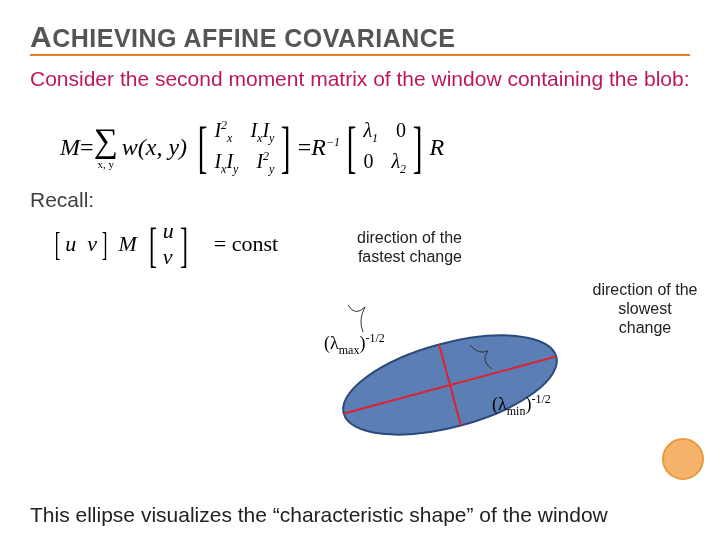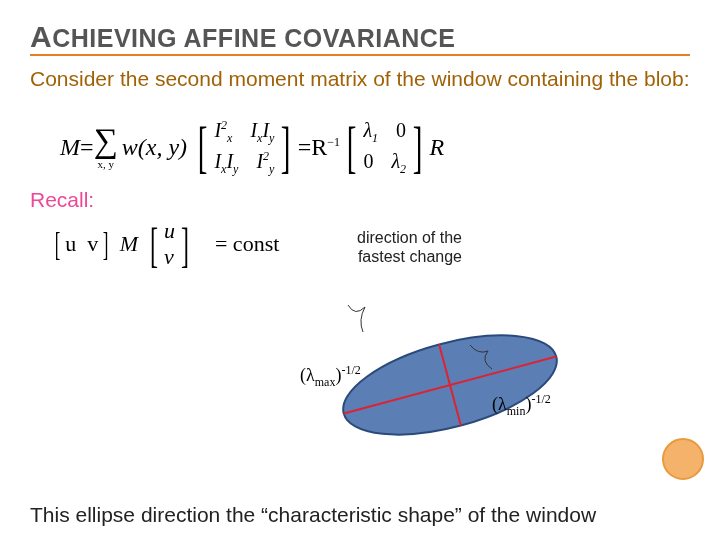--- a/index.html
+++ b/index.html
@@ -20,21 +20,21 @@
   .title {
     font-size: 25px;
     color: #555;
     border-bottom: 2px solid #e67e22;
     margin-bottom: 10px;
     letter-spacing: 0.5px;
   }
   .title .cap { font-size: 30px; }
   .body-text {
     font-size: 21px;
-    color: #a16207;
+    color: #be185d;
     line-height: 1.25;
     margin-bottom: 24px;
   }
   .equation-main {
     font-family: "Times New Roman", serif;
     font-size: 24px;
     color: #000;
     display: flex;
     align-items: center;
     margin: 10px 0 10px 30px;
@@ -59,21 +59,21 @@
   .sup { font-size: 12px; vertical-align: super; }
   .direction-label {
     font-size: 16px;
     color: #222;
     text-align: center;
     line-height: 1.2;
     position: absolute;
   }
   .recall {
     font-size: 21px;
-    color: #ec4899;
+    color: #404040;
     margin-top: 8px;
     margin-bottom: 6px;
   }
   .eq2 {
     font-family: "Times New Roman", serif;
     font-size: 22px;
     display: flex;
     align-items: center;
     margin-left: 20px;
   }
@@ -139,43 +139,44 @@
         <span><span>I</span><span class="sup">2</span><span class="sub">x</span></span>
         <span><span>I</span><span class="sub">x</span><span>I</span><span class="sub">y</span></span>
       </span>
       <span class="row">
         <span><span>I</span><span class="sub">x</span><span>I</span><span class="sub">y</span></span>
         <span><span>I</span><span class="sup">2</span><span class="sub">y</span></span>
       </span>
     </span>
     <span class="bracket-r">]</span>
     <span> = </span>
-    <span style="text-align:center;"><span>R</span><span class="sup">−1</span></span>
+    <span style="font-style:italic;text-align:center;"><span>R</span><span class="sup">−1</span></span>
     <span class="bracket-l">[</span>
     <span class="mat">
       <span class="row">
         <span><span>λ</span><span class="sub">1</span></span>
         <span style="font-style:normal;">0</span>
       </span>
       <span class="row">
         <span style="font-style:normal;">0</span>
         <span><span>λ</span><span class="sub">2</span></span>
       </span>
     </span>
     <span class="bracket-r">]</span>
     <span style="font-style:italic;">R</span>
   </div>
 
   <div class="direction-label" style="left:342px; top:228px; width:120px;text-align:right;">direction of the fastest change</div>
+  <div class="direction-label" style="left:590px; top:280px; width:110px;">direction of the slowest change</div>
 
   <div class="recall">Recall:</div>
 
   <div class="eq2">
     <span class="bracket-l" style="font-size:34px;">[</span>
-    <span style=""><span>u</span>&nbsp;&nbsp;<span>v</span></span>
+    <span style="font-style:italic;"><span>u</span>&nbsp;&nbsp;<span>v</span></span>
     <span class="bracket-r" style="font-size:34px;">]</span>
     <span style="font-style:italic; margin:0 6px;">M</span>
     <span class="bracket-l" style="font-size:48px;">[</span>
     <span class="colvec">
       <span>u</span>
       <span>v</span>
     </span>
     <span class="bracket-r" style="font-size:48px;">]</span>
     <span style="margin-left:20px;">= const</span>
   </div>
@@ -184,25 +185,25 @@
     <svg class="ellipse-svg" width="300" height="170">
       <g transform="translate(150,100) rotate(-15)">
         <ellipse cx="0" cy="0" rx="110" ry="42" fill="#5b7fb5" stroke="#2a4a7a" stroke-width="2"></ellipse>
         <line x1="-110" y1="0" x2="110" y2="0" stroke="#d23" stroke-width="2"></line>
         <line x1="0" y1="-42" x2="0" y2="42" stroke="#d23" stroke-width="2"></line>
       </g>
 
       <path d="M 63 47 Q 58 35 65 22 Q 55 32 48 20" fill="none" stroke="#333" stroke-width="1"></path>
       <path d="M 170 60 Q 178 70 188 66 Q 180 76 192 84" fill="none" stroke="#333" stroke-width="1"></path>
     </svg>
-    <div class="lambda-label" style="left:0; top:46px;margin-top:32px;">
+    <div class="lambda-label" style="left:24px; top:46px;">
       <span>(λ</span><span class="ss">max</span><span>)</span><span class="pw">-1/2</span>
     </div>
     <div class="lambda-label" style="left:192px; top:107px;">
       <span>(λ</span><span class="ss">min</span><span>)</span><span class="pw">-1/2</span>
     </div>
   </div>
 
   <div class="corner-circle"></div>
 
-  <p class="footer-text">This ellipse direction the “characteristic shape” of the window</p>
+  <p class="footer-text">This ellipse visualizes the “characteristic shape” of the window</p>
 
 </div>
 
 </body></html>

